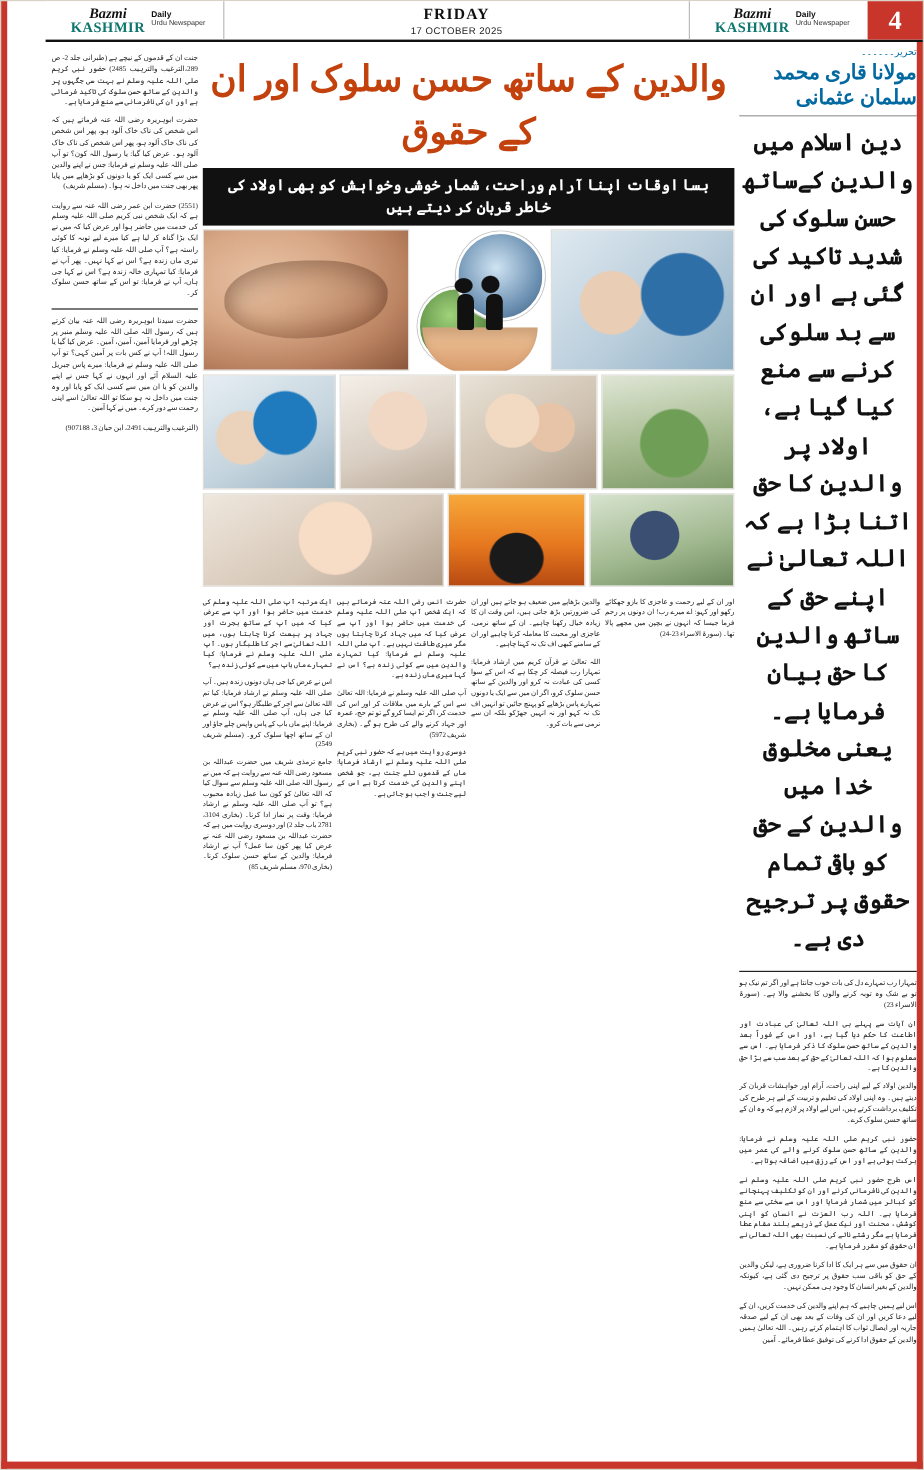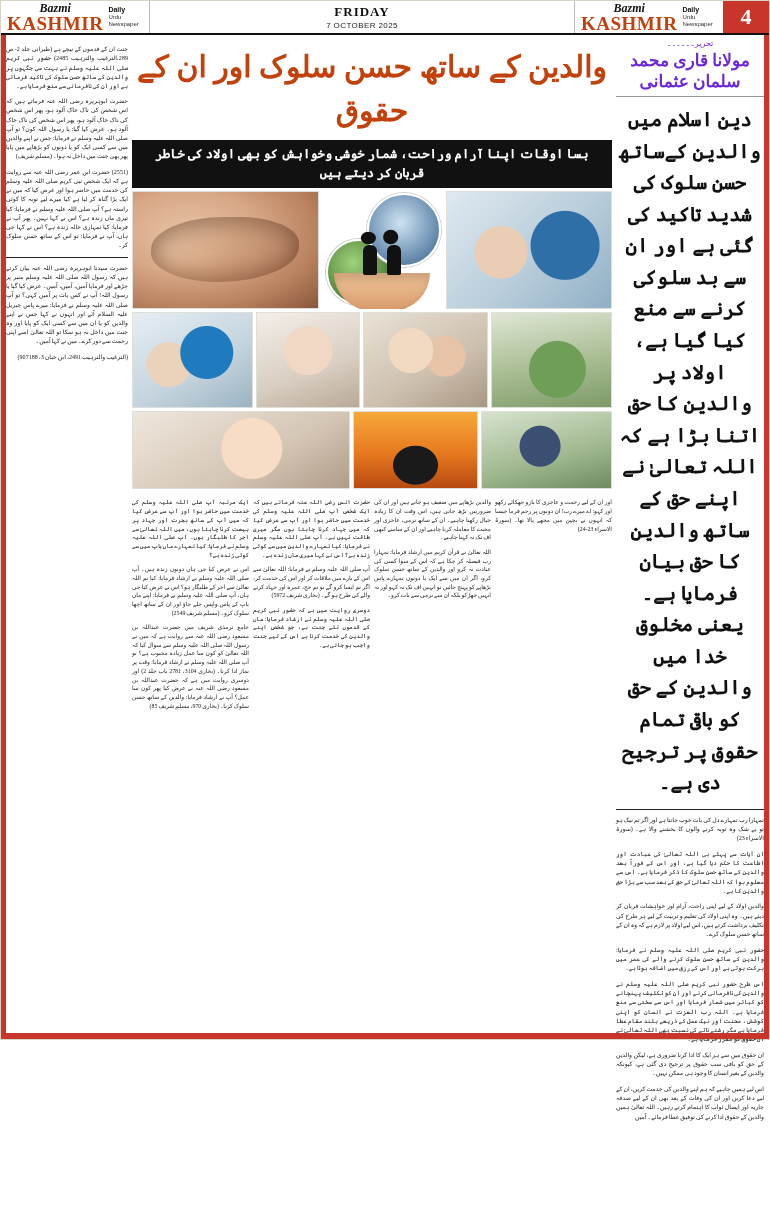--- a/index.html
+++ b/index.html
@@ -6,24 +6,25 @@
   html, body { margin:0; padding:0; }
   body {
     width: 770px; height: 1225px;
     background:#ffffff;
     font-family: "Liberation Sans", sans-serif;
     color:#111;
     overflow:hidden;
     position:relative;
   }
   .page {
-    width:770px; height:1040px;
+    width:770px; height:1225px;
     position:relative;
     background:#fff;
     border:1px solid #d9d2c6;
+    padding-left:37px;
   }
 
   
   .masthead {
     height:34px;
     display:flex;
     align-items:stretch;
     border-bottom:2px solid #111;
     background:#fff;
     position:relative;
@@ -34,21 +35,21 @@
     gap:5px;
     padding-left:6px;
   }
   .logo-stack { text-align:center; line-height:1; }
   .logo-bazmi {
     font-family:"Liberation Serif", serif;
     font-size:12px; font-style:italic; font-weight:bold; color:#111;
   }
   .logo-kashmir {
     font-family:"Liberation Serif", serif;
-    font-size:19px; font-weight:bold; letter-spacing:0.5px; color:#c2410c;
+    font-size:12px; font-weight:bold; letter-spacing:0.5px; color:#0f766e;
   }
   .logo-side { text-align:left; line-height:1.15; padding-bottom:1px;}
   .logo-daily { font-size:7px; font-weight:bold; color:#111;}
   .logo-sub { font-size:6px; color:#333; }
   .masthead-center {
     flex:1;
     display:flex; flex-direction:column; align-items:center; justify-content:center;
     border-left:1px solid #bbb; border-right:1px solid #bbb;
   }
   .mh-day {
@@ -214,23 +215,23 @@
     background:
       radial-gradient(circle at 45% 45%, #3b4f72 0 20px, transparent 21px),
       linear-gradient(165deg,#d7e3cf,#9fb78d 60%,#6f8a5f);}
 
   .mid-body { display:flex; gap:4px; margin-top:4px; }
   .mid-body .mcol { flex:1; }
   .mid-body .tiny-col { font-size:5.9px; line-height:8.7px; }
 
   
   .byline {
-    direction:rtl; text-align:center;
-    font-family:"Liberation Serif", serif;
-    color:#6d28d9;
+    direction:rtl; text-align:right;
+    font-family:"Liberation Serif", serif;
+    color:#0369a1;
     border-bottom:1px solid #999;
     padding-bottom:4px;
     margin-bottom:5px;
   }
   .byline .lbl { font-size:8px; letter-spacing:1px; }
   .byline .nm  { font-size:17px; font-weight:bold; margin-top:2px;}
   .lead {
     direction:rtl; text-align:center;
     font-family:"Liberation Serif", serif;
     font-size:19.5px; font-weight:bold; line-height:1.62;
@@ -264,21 +265,21 @@
         <div class="logo-kashmir">KASHMIR</div>
       </div>
       <div class="logo-side">
         <div class="logo-daily">Daily</div>
         <div class="logo-sub">Urdu Newspaper</div>
       </div>
     </div>
 
     <div class="masthead-center">
       <div class="mh-day">FRIDAY</div>
-      <div class="mh-date">7 OCTOBER 2025</div>
+      <div class="mh-date">17 OCTOBER 2025</div>
     </div>
 
     <div class="logo-block">
       <div class="logo-stack">
         <div class="logo-bazmi">Bazmi</div>
         <div class="logo-kashmir">KASHMIR</div>
       </div>
       <div class="logo-side">
         <div class="logo-daily">Daily</div>
         <div class="logo-sub">Urdu Newspaper</div>

